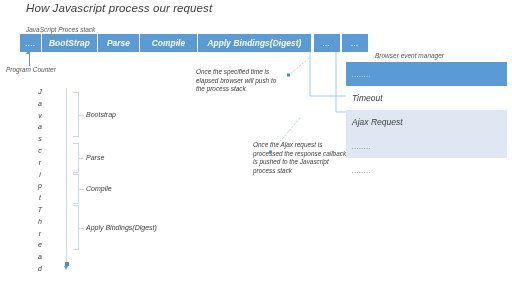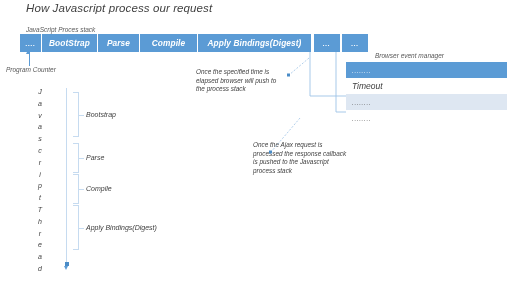--- a/index.html
+++ b/index.html
@@ -110,21 +110,21 @@
   
   #bem-caption{
     left:375px;top:52px;
     font-size:6.5px;color:#595959;white-space:nowrap;
   }
   #bem-panel{
     left:346px;top:62px;
     width:161px;
   }
   .bem-row{
-    height:16px;
+    height:24px;
     display:flex;align-items:center;
     padding-left:6px;
     box-sizing:border-box;
     font-size:8.5px;
     color:#404040;
     white-space:nowrap;
   }
   .bem-row.header{background:#5B9BD5;color:#ffffff;font-size:6.5px;letter-spacing:.6px;}
   .bem-row.odd{background:#ffffff;}
   .bem-row.even{background:#DEE7F2;}
@@ -199,20 +199,21 @@
 the process stack</div>
   <div class="note" id="note-1" style="left:253px;top:141px;width:122px;">Once the Ajax request is
 processed the response callback
 is pushed to the Javascript
 process stack</div>
 
   <div class="abs" id="bem-caption">Browser event manager</div>
   <div class="abs" id="bem-panel">
       <div class="bem-row header">........</div>
       <div class="bem-row odd">Timeout</div>
+      <div class="bem-row even">Ajax Request</div>
       <div class="bem-row even dots">........</div>
       <div class="bem-row odd dots">........</div>
     </div>
 
   <svg id="connectors">
 
     <polyline points="310,52 310,96 346,96" fill="none" stroke="#9DC3E6" stroke-width="0.9"></polyline>
 
     <polyline points="336,52 336,112 346,112" fill="none" stroke="#9DC3E6" stroke-width="0.9"></polyline>
 

